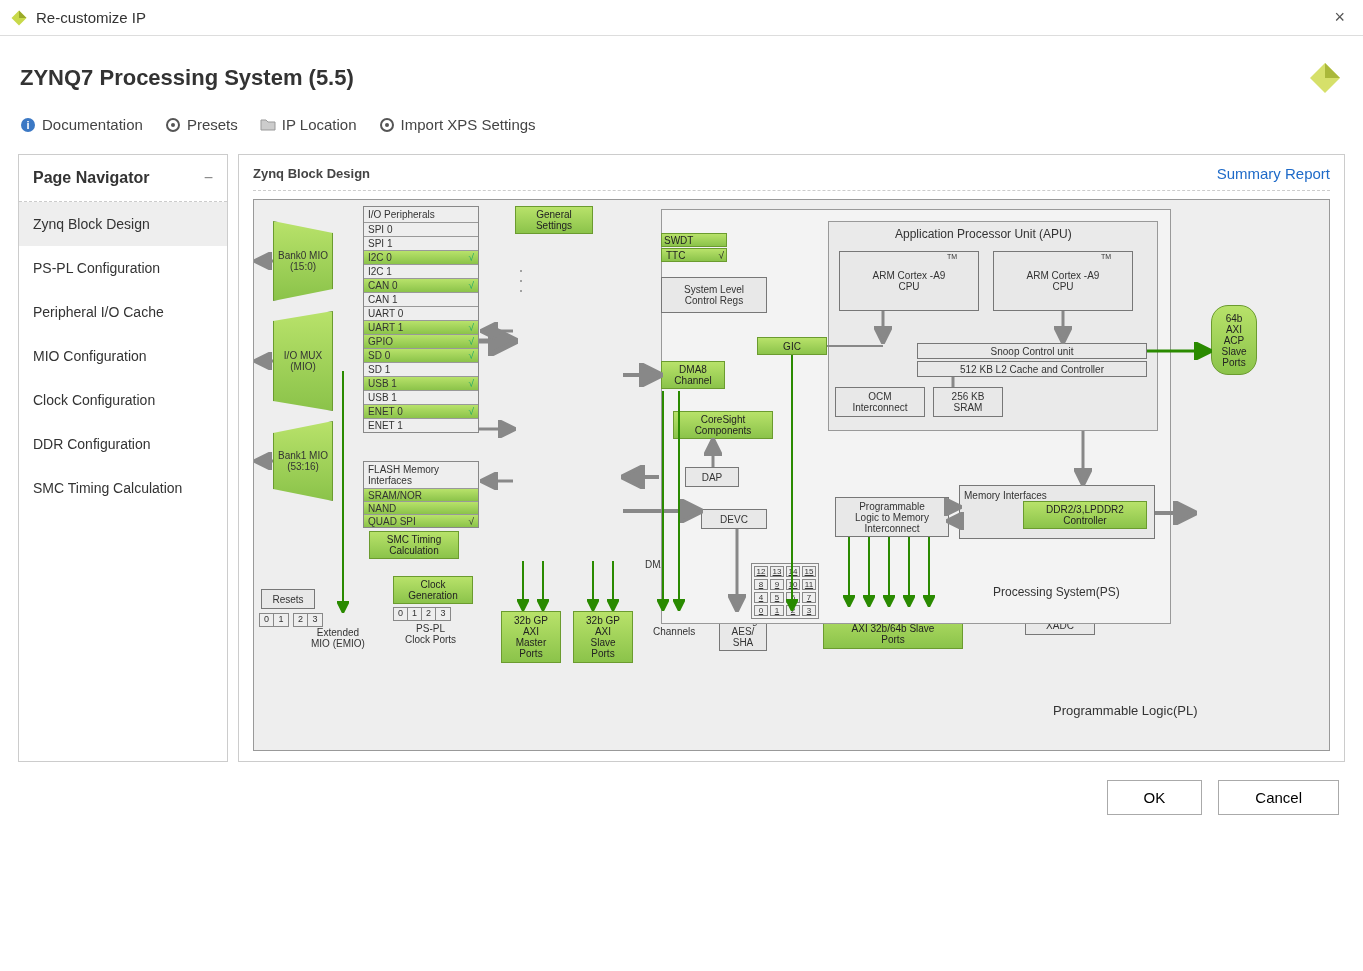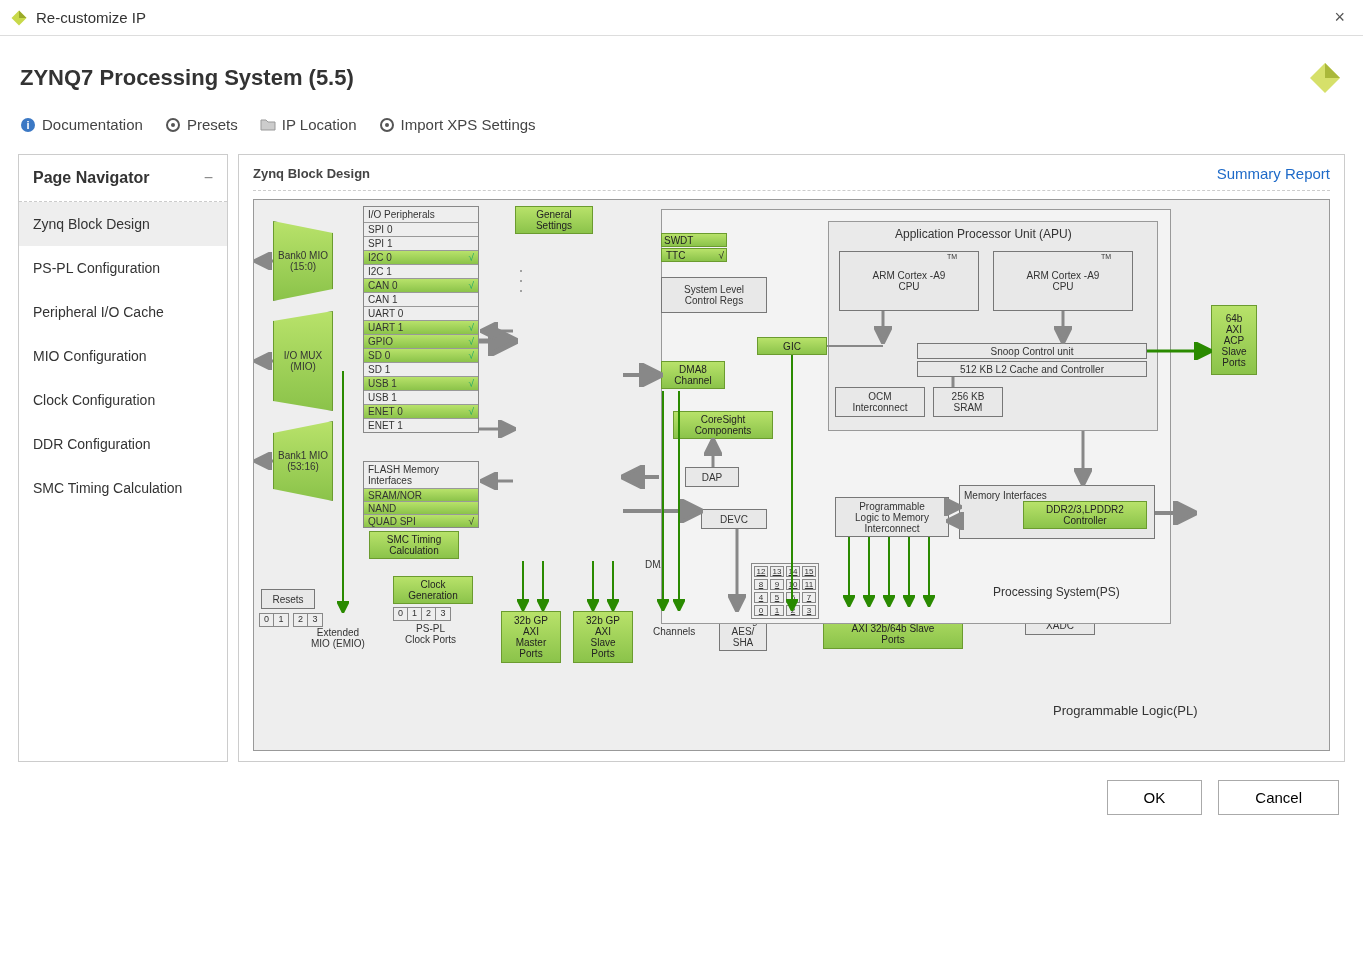--- a/index.html
+++ b/index.html
@@ -280,21 +280,21 @@
 AES/
 SHA</div>
       <div class="lbl" style="left:528px; top:422px;">IRQ</div>
 
       <div class="box gbox" style="left:570px; top:416px; width:140px; height:42px; white-space:pre-line;">High Performamce
 AXI 32b/64b Slave
 Ports</div>
 
       <div class="box" style="left:772px; top:424px; width:70px; height:20px;">XADC</div>
 
-      <div class="box gbox" style="left:958px; top:114px; width:46px; height:70px; white-space:pre-line;">64b
+      <div class="box gbox" style="left:958px; top:114px; width:46px; height:70px; white-space:pre-line;border-radius:17px;">64b
 AXI
 ACP
 Slave
 Ports</div>
 
       <div class="inner-ps"></div>
       <div class="lbl" style="left:740px; top:394px; font-size:12px;">Processing System(PS)</div>
       <div class="lbl" style="left:800px; top:512px; font-size:13px;">Programmable Logic(PL)</div>
 
       <div class="box gbox" style="left:408px; top:42px; width:66px; height:14px; justify-content:flex-start; ">SWDT</div>

